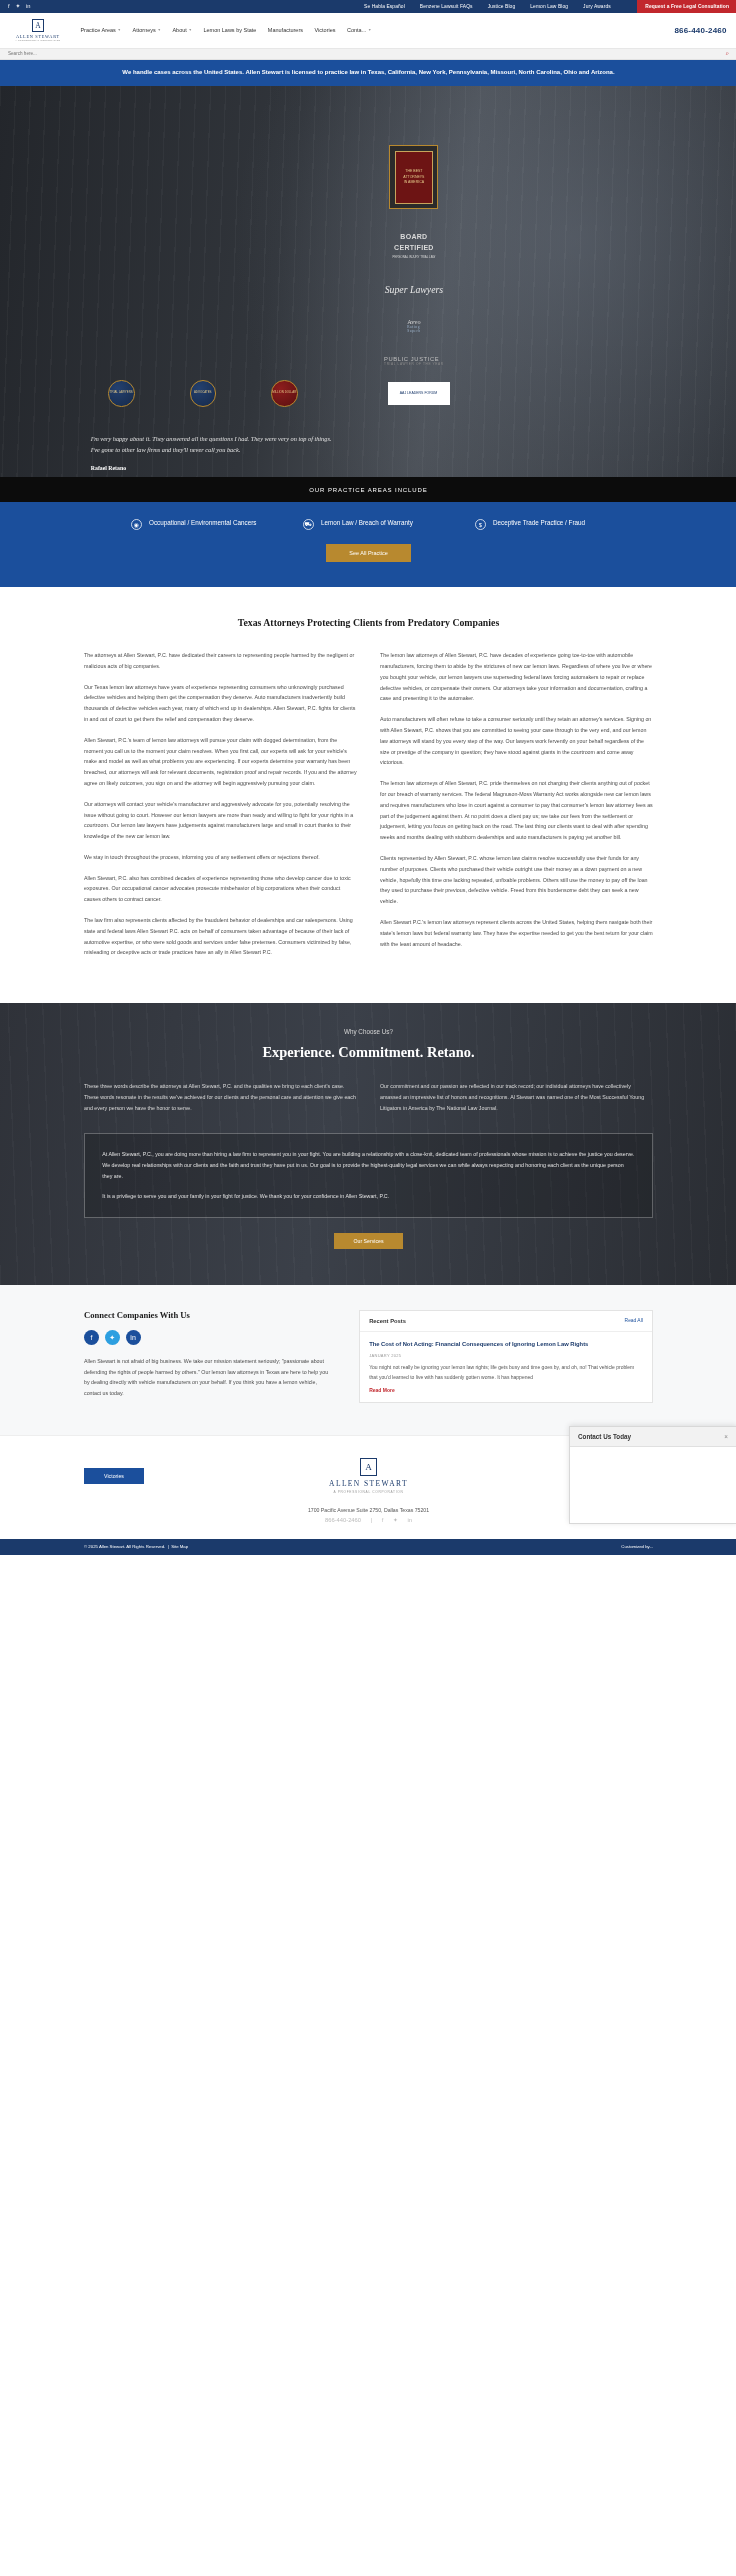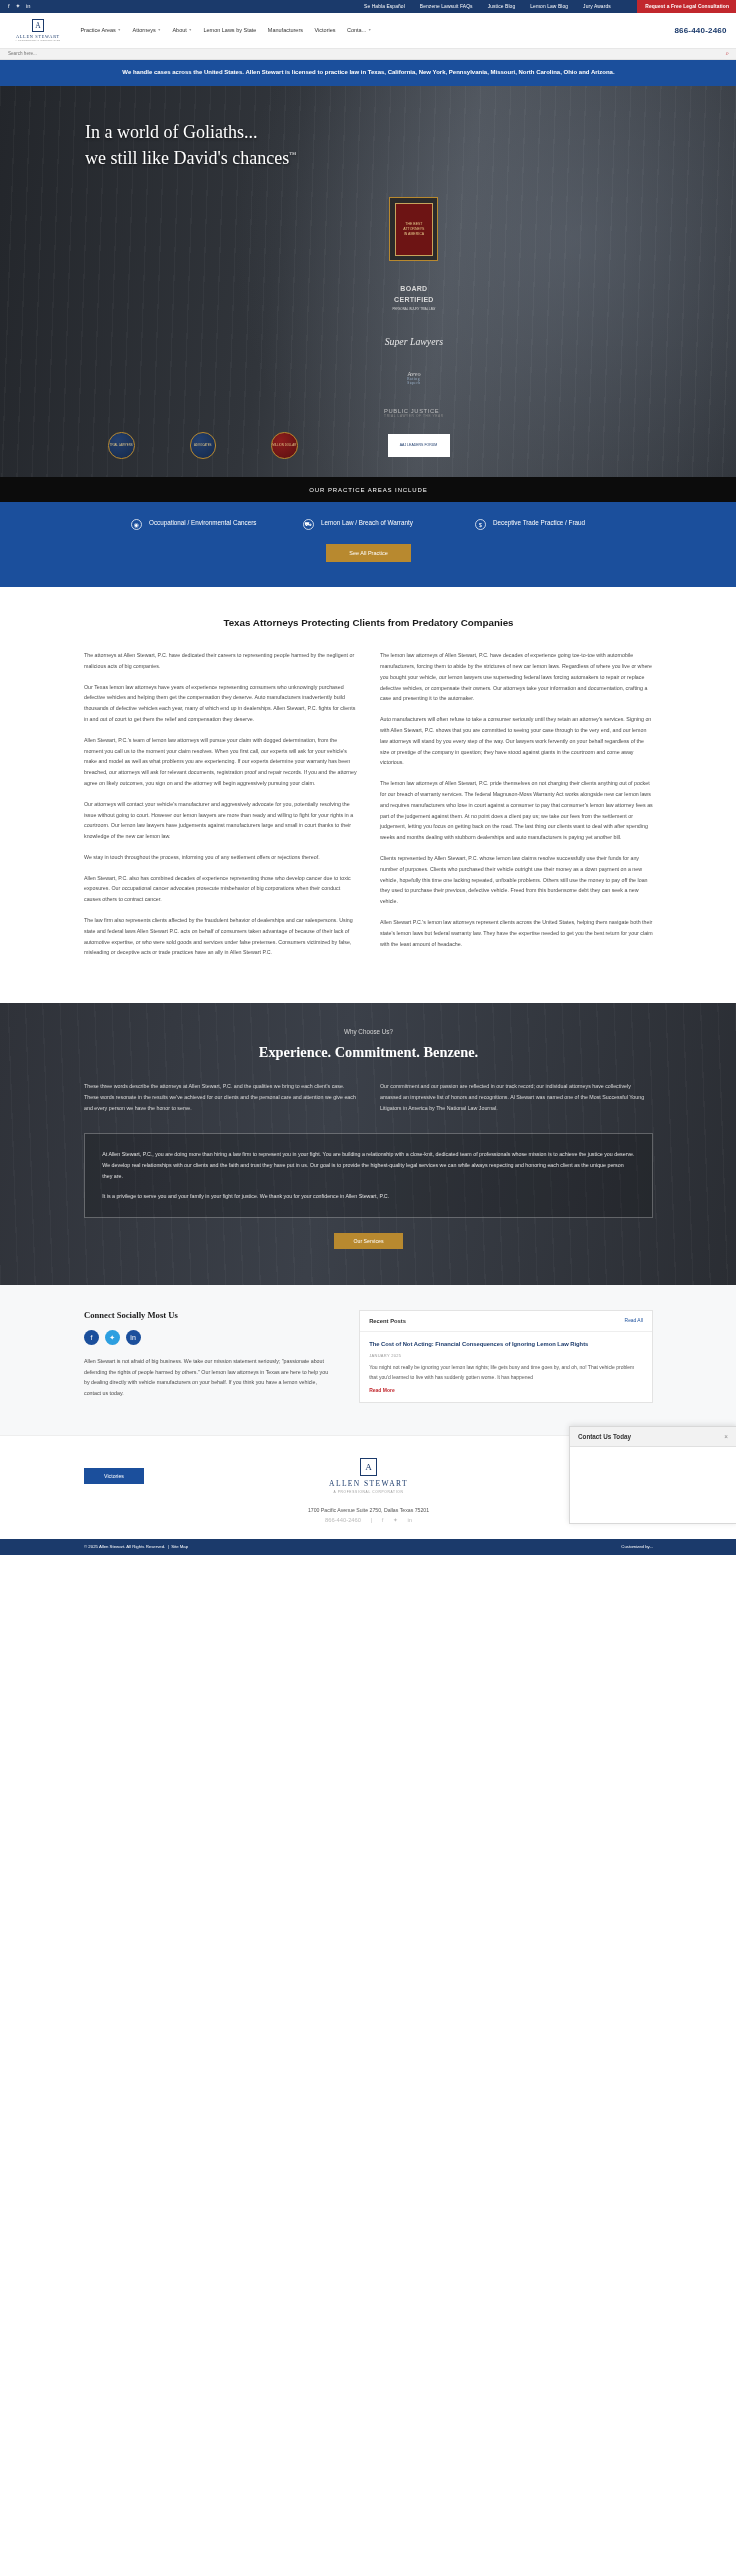--- a/index.html
+++ b/index.html
@@ -246,21 +246,21 @@
     font-size: 5.5px;
     text-align: center;
     padding: 5.8px 0;
     border: none;
     cursor: pointer;
   }
 
   
   .article { padding: 30px 84px 35px; }
   .article h2 {
-    font-family: Liberation Sans, sans-serif;
+    font-family: Liberation Serif, serif;
     text-align: center;
     font-size: 9.8px;
     color: #1b1b1b;
     margin-bottom: 22px;
   }
   .cols { display: flex; gap: 23px; }
   .col { flex: 1; }
   .col p {
     font-size: 5.3px;
     line-height: 2.05;
@@ -438,24 +438,20 @@
 
 <div class="searchrow">
   <input placeholder="Search here..." style="">
   <span class="sicon">⌕</span>
 </div>
 
 <div class="banner">We handle cases across the United States. Allen Stewart is licensed to practice law in Texas, California, New York, Pennsylvania, Missouri, North Carolina, Ohio and Arizona.</div>
 
 <div class="hero">
   <div class="hero-inner">
-    <h1>
-      <span>In a world of Goliaths...</span><br>
-      <span>we still like David's chances</span><span class="tm">™</span>
-    </h1>
 
     <div class="badges">
       <div class="book">
         <div class="book-inner">
           <span>THE BEST</span>
           <span>ATTORNEYS</span>
           <span>IN AMERICA</span>
         </div>
       </div>
       <div class="badge-txt">
@@ -525,35 +521,35 @@
       <p>Auto manufacturers will often refuse to take a consumer seriously until they retain an attorney's services. Signing on with Allen Stewart, P.C. shows that you are committed to seeing your case through to the very end, and our lemon law attorneys will stand by you every step of the way. Our lawyers work fervently on your behalf regardless of the size or prestige of the company in question; they have stood against giants in the courtroom and come away victorious.</p>
       <p>The lemon law attorneys of Allen Stewart, P.C. pride themselves on not charging their clients anything out of pocket for our breach of warranty services. The federal Magnuson-Moss Warranty Act works alongside new car lemon laws and requires manufacturers who lose in court against a consumer to pay that consumer's lemon law attorney fees as part of the judgement against them. At no point does a client pay us; we take our fees from the settlement or judgement, letting you focus on getting back on the road. The last thing our clients want to deal with after spending weeks and months dealing with stubborn dealerships and auto manufacturers is paying yet another bill.</p>
       <p>Clients represented by Allen Stewart, P.C. whose lemon law claims resolve successfully use their funds for any number of purposes. Clients who purchased their vehicle outright use their money as a down payment on a new vehicle, hopefully this time one lacking repeated, unfixable problems. Others still use the money to pay off the loan they used to purchase their previous, defective vehicle. Freed from this burdensome debt they can seek a new vehicle.</p>
       <p>Allen Stewart P.C.'s lemon law attorneys represent clients across the United States, helping them navigate both their state's lemon laws but federal warranty law. They have the expertise needed to get you the best return for your claim with the least amount of headache.</p>
     </div>
   </div>
 </div>
 
 <div class="why">
   <div class="eyebrow">Why Choose Us?</div>
-  <h2>Experience. Commitment. Benzene.</h2>
+  <h2>Experience. Commitment. Retano.</h2>
   <div class="why-cols">
     <p>These three words describe the attorneys at Allen Stewart, P.C. and the qualities we bring to each client's case. These words resonate in the results we've achieved for our clients and the personal care and attention we give each and every person we have the honor to serve.</p>
     <p>Our commitment and our passion are reflected in our track record; our individual attorneys have collectively amassed an impressive list of honors and recognitions. Al Stewart was named one of the Most Successful Young Litigators in America by The National Law Journal.</p>
   </div>
   <div class="why-box">
     <p>At Allen Stewart, P.C., you are doing more than hiring a law firm to represent you in your fight. You are building a relationship with a close-knit, dedicated team of professionals whose mission is to achieve the justice you deserve. We develop real relationships with our clients and the faith and trust they have put in us. Our goal is to provide the highest-quality legal services we can while always respecting and honoring each client as the unique person they are.</p>
     <p>It is a privilege to serve you and your family in your fight for justice. We thank you for your confidence in Allen Stewart, P.C.</p>
   </div>
   <button class="why-btn">Our Services</button>
 </div>
 
 <div class="social-sec">
   <div class="social-left">
-    <h3>Connect Socially Most Us</h3>
+    <h3>Connect Companies With Us</h3>
     <div class="social-icons">
       <div class="sico">f</div>
       <div class="sico tw">✦</div>
       <div class="sico li">in</div>
     </div>
     <p>Allen Stewart is not afraid of big business. We take our mission statement seriously; "passionate about defending the rights of people harmed by others." Our lemon law attorneys in Texas are here to help you by dealing directly with vehicle manufacturers on your behalf. If you think you have a lemon vehicle, contact us today.</p>
   </div>
   <div class="posts">
     <div class="posts-head">
       <h4>Recent Posts</h4>

